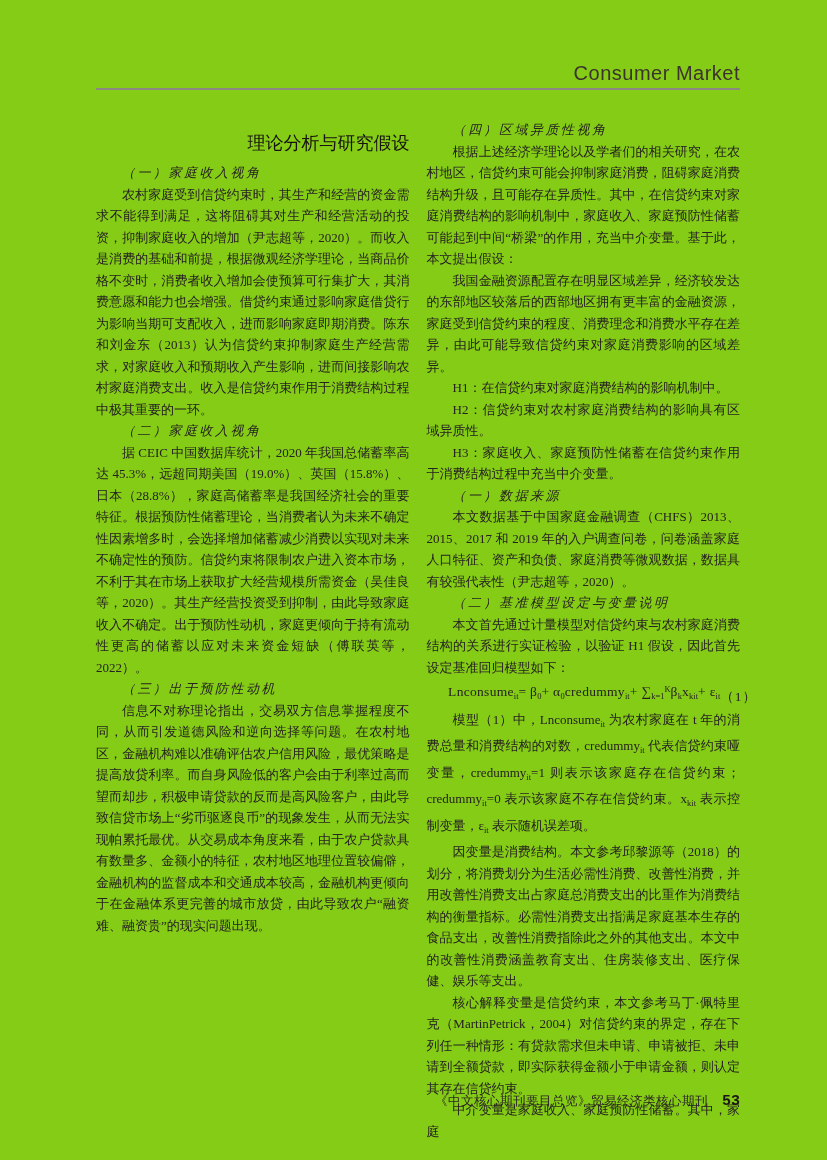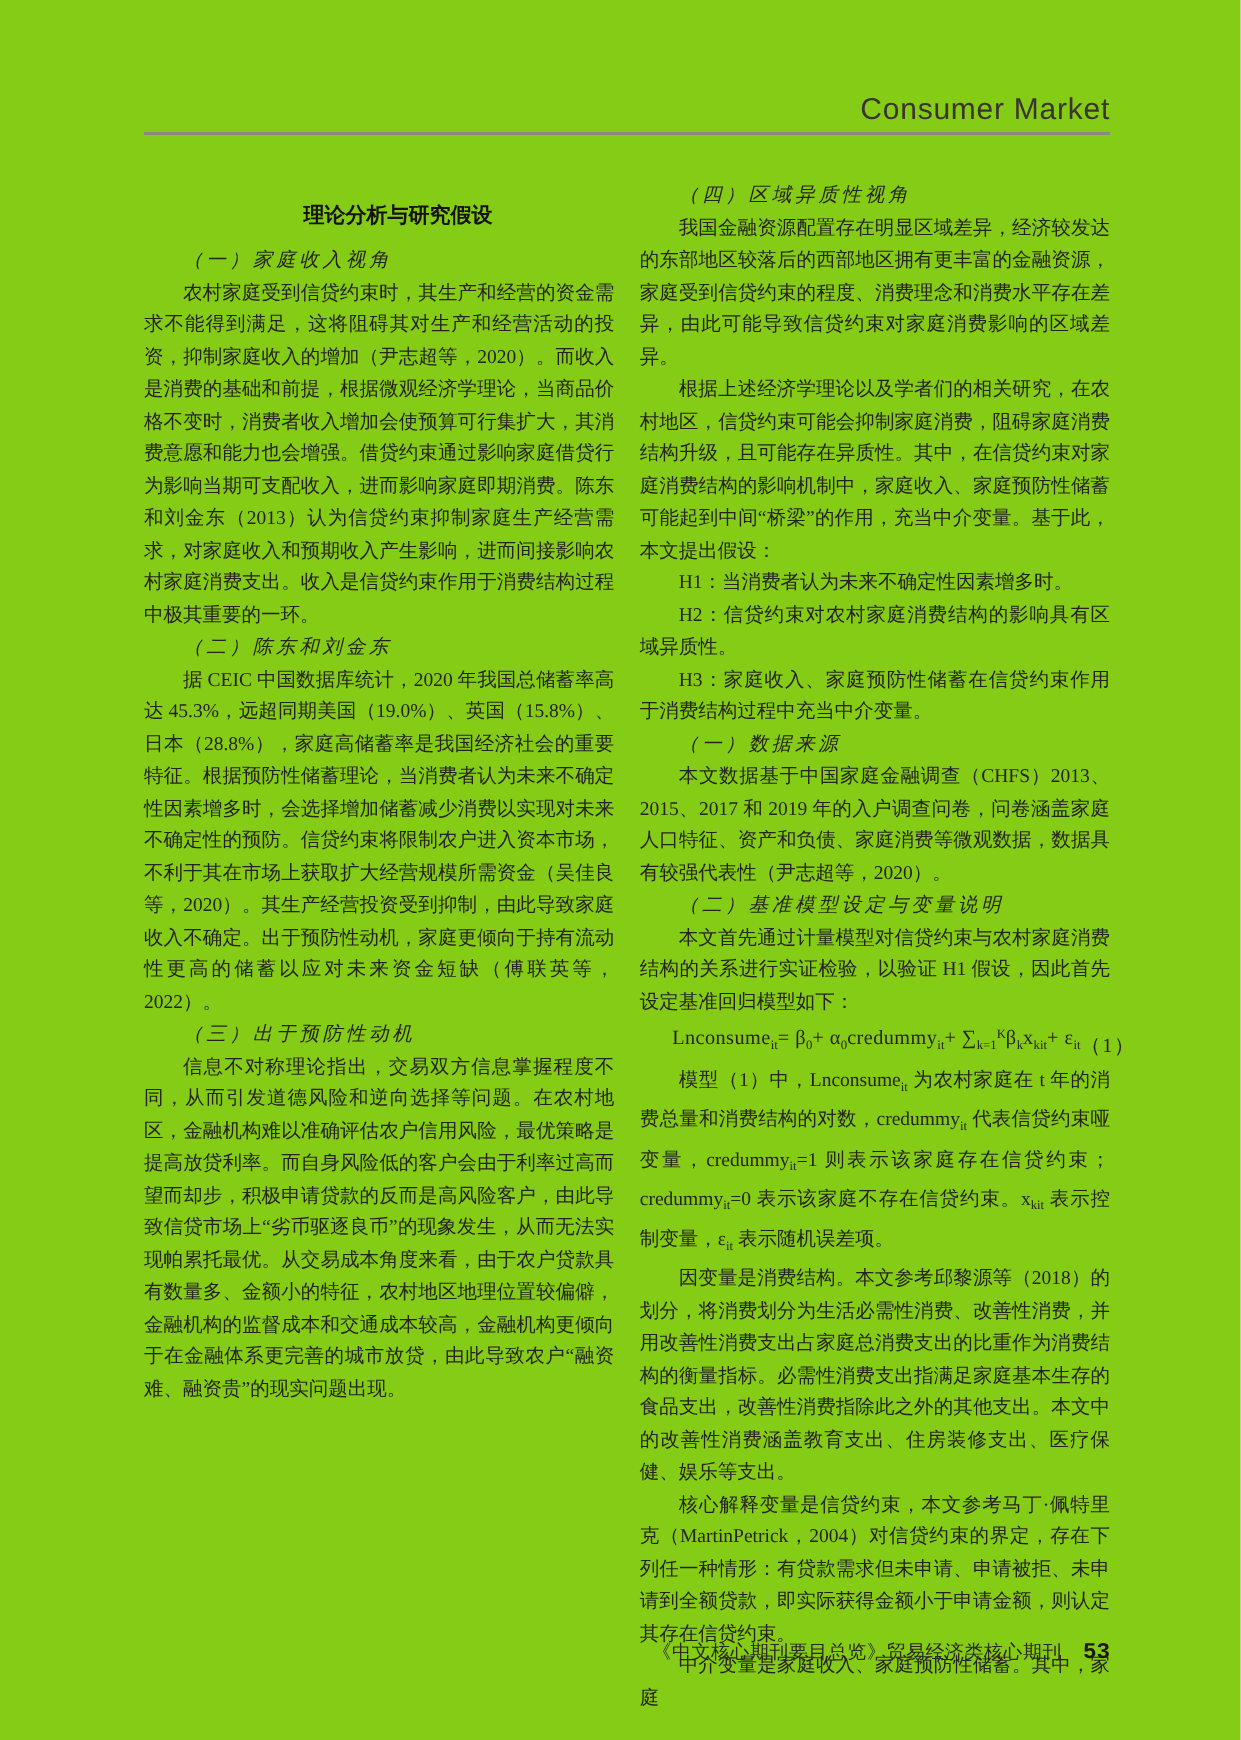--- a/index.html
+++ b/index.html
@@ -27,24 +27,24 @@
     display:flex;gap:17px;
   }
   .col{
     flex:1;min-width:0;
     font-size:13px;line-height:21.5px;
     text-align:justify;text-justify:inter-ideograph;
   }
   .para{text-indent:2em;margin:0;}
   .heading{
     font-family:"Liberation Sans","DejaVu Sans",sans-serif;
-    font-weight:bold;font-size:14px;line-height:22px;
+    font-weight:normal;font-size:18px;line-height:22px;
     color:#17120f;
     padding-left:25px;margin:13px 0 8px 0;
-    text-align:center;
+    text-align:right;
   }
   .subheading{
     text-indent:2em;font-style:italic;letter-spacing:2.5px;
   }
   .formula{
     display:flex;justify-content:space-between;align-items:flex-end;
     padding-left:1.6em;margin:1px 0;
     font-size:13.5px;letter-spacing:.3px;white-space:nowrap;
   }
   .formula sub,.formula sup{letter-spacing:0;}
@@ -66,30 +66,30 @@
 
   <div class="journal-title">Consumer Market</div>
 
   <div class="header-rule"></div>
 
   <div class="columns">
     <div class="col">
         <div class="heading">理论分析与研究假设</div>
         <div class="subheading">（一）家庭收入视角</div>
         <div class="para">农村家庭受到信贷约束时，其生产和经营的资金需求不能得到满足，这将阻碍其对生产和经营活动的投资，抑制家庭收入的增加（尹志超等，2020）。而收入是消费的基础和前提，根据微观经济学理论，当商品价格不变时，消费者收入增加会使预算可行集扩大，其消费意愿和能力也会增强。借贷约束通过影响家庭借贷行为影响当期可支配收入，进而影响家庭即期消费。陈东和刘金东（2013）认为信贷约束抑制家庭生产经营需求，对家庭收入和预期收入产生影响，进而间接影响农村家庭消费支出。收入是信贷约束作用于消费结构过程中极其重要的一环。</div>
-        <div class="subheading">（二）陈东和刘金东</div>
+        <div class="subheading">（二）家庭收入视角</div>
         <div class="para">据 CEIC 中国数据库统计，2020 年我国总储蓄率高达 45.3%，远超同期美国（19.0%）、英国（15.8%）、日本（28.8%），家庭高储蓄率是我国经济社会的重要特征。根据预防性储蓄理论，当消费者认为未来不确定性因素增多时，会选择增加储蓄减少消费以实现对未来不确定性的预防。信贷约束将限制农户进入资本市场，不利于其在市场上获取扩大经营规模所需资金（吴佳良等，2020）。其生产经营投资受到抑制，由此导致家庭收入不确定。出于预防性动机，家庭更倾向于持有流动性更高的储蓄以应对未来资金短缺（傅联英等，2022）。</div>
         <div class="subheading">（三）出于预防性动机</div>
         <div class="para">信息不对称理论指出，交易双方信息掌握程度不同，从而引发道德风险和逆向选择等问题。在农村地区，金融机构难以准确评估农户信用风险，最优策略是提高放贷利率。而自身风险低的客户会由于利率过高而望而却步，积极申请贷款的反而是高风险客户，由此导致信贷市场上“劣币驱逐良币”的现象发生，从而无法实现帕累托最优。从交易成本角度来看，由于农户贷款具有数量多、金额小的特征，农村地区地理位置较偏僻，金融机构的监督成本和交通成本较高，金融机构更倾向于在金融体系更完善的城市放贷，由此导致农户“融资难、融资贵”的现实问题出现。</div>
       </div>
     <div class="col">
         <div class="subheading">（四）区域异质性视角</div>
+        <div class="para">根据上述经济学理论以及学者们的相关研究，在农村地区，信贷约束可能会抑制家庭消费，阻碍家庭消费结构升级，且可能存在异质性。其中，在信贷约束对家庭消费结构的影响机制中，家庭收入、家庭预防性储蓄可能起到中间“桥梁”的作用，充当中介变量。基于此，本文提出假设：</div>
         <div class="para">我国金融资源配置存在明显区域差异，经济较发达的东部地区较落后的西部地区拥有更丰富的金融资源，家庭受到信贷约束的程度、消费理念和消费水平存在差异，由此可能导致信贷约束对家庭消费影响的区域差异。</div>
-        <div class="para">根据上述经济学理论以及学者们的相关研究，在农村地区，信贷约束可能会抑制家庭消费，阻碍家庭消费结构升级，且可能存在异质性。其中，在信贷约束对家庭消费结构的影响机制中，家庭收入、家庭预防性储蓄可能起到中间“桥梁”的作用，充当中介变量。基于此，本文提出假设：</div>
-        <div class="para">H1：当消费者认为未来不确定性因素增多时。</div>
+        <div class="para">H1：在信贷约束对家庭消费结构的影响机制中。</div>
         <div class="para">H2：信贷约束对农村家庭消费结构的影响具有区域异质性。</div>
         <div class="para">H3：家庭收入、家庭预防性储蓄在信贷约束作用于消费结构过程中充当中介变量。</div>
         <div class="subheading">（一）数据来源</div>
         <div class="para">本文数据基于中国家庭金融调查（CHFS）2013、2015、2017 和 2019 年的入户调查问卷，问卷涵盖家庭人口特征、资产和负债、家庭消费等微观数据，数据具有较强代表性（尹志超等，2020）。</div>
         <div class="subheading">（二）基准模型设定与变量说明</div>
         <div class="para">本文首先通过计量模型对信贷约束与农村家庭消费结构的关系进行实证检验，以验证 H1 假设，因此首先设定基准回归模型如下：</div>
         <div class="formula">
           <span class="formula-body">Lnconsume<sub>it</sub>= β<sub>0</sub>+ α<sub>0</sub>credummy<sub>it</sub>+ ∑<sub>k=1</sub><sup>K</sup>β<sub>k</sub>x<sub>kit</sub>+ ε<sub>it</sub></span>
           <span class="formula-num">（1）</span>
         </div>

